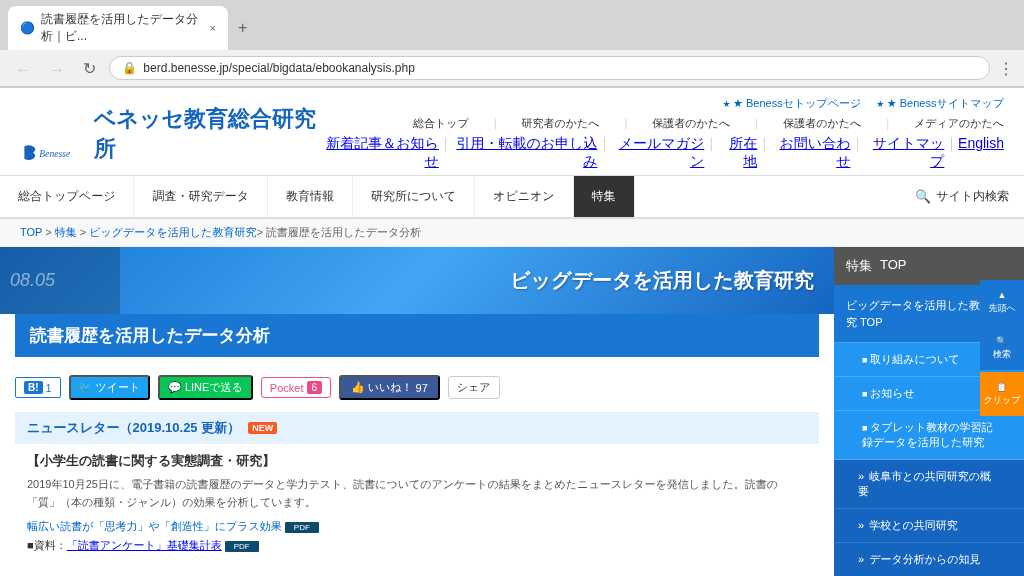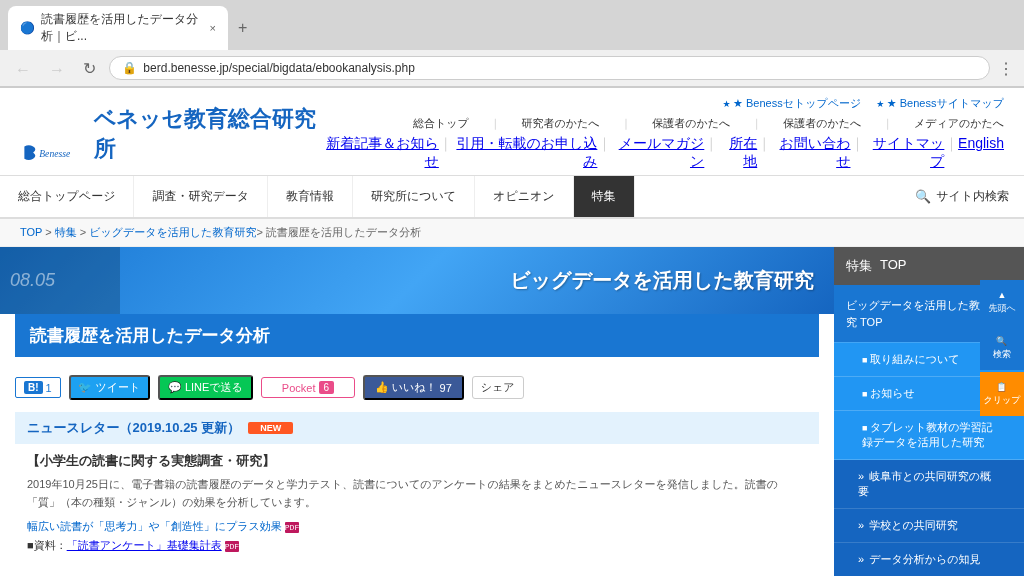--- a/index.html
+++ b/index.html
@@ -62,33 +62,33 @@
 
     
     .page-title-bar { background: #1976d2; color: #fff; padding: 10px 15px; font-size: 17px; font-weight: bold; margin: 0 15px 10px; }
 
     
     .social-bar { display: flex; align-items: center; gap: 8px; padding: 8px 15px 12px; }
     .btn-b { background: #fff; border: 1px solid #1976d2; color: #1976d2; padding: 3px 8px; font-size: 11px; border-radius: 2px; display: flex; align-items: center; gap: 3px; }
     .btn-b .b-icon { background: #1976d2; color: #fff; padding: 1px 4px; font-size: 10px; font-weight: bold; border-radius: 2px; }
     .btn-tweet { background: #1da1f2; color: #fff; padding: 3px 8px; font-size: 11px; border-radius: 3px; display: flex; align-items: center; gap: 3px; }
     .btn-line { background: #06c755; color: #fff; padding: 3px 8px; font-size: 11px; border-radius: 3px; display: flex; align-items: center; gap: 3px; }
-    .btn-pocket { background: #fff; border: 1px solid #ea4c89; color: #ea4c89; padding: 3px 20px; font-size: 11px; border-radius: 3px; display: flex; align-items: center; gap: 3px; }
+    .btn-pocket { background: #fff; border: 1px solid #ea4c89; color: #ea4c89; padding: 3px 8px; font-size: 11px; border-radius: 3px; display: flex; align-items: center; gap: 3px; }
     .btn-like { background: #3b5998; color: #fff; padding: 3px 10px; font-size: 11px; border-radius: 3px; display: flex; align-items: center; gap: 3px; }
     .btn-share { background: #fff; border: 1px solid #ccc; color: #333; padding: 3px 8px; font-size: 11px; border-radius: 3px; }
 
     
     .newsletter-section { margin: 0 15px 15px; }
     .newsletter-header { background: #e3f2fd; padding: 7px 12px; font-size: 13px; font-weight: bold; color: #1565c0; display: flex; align-items: center; gap: 8px; }
-    .new-badge { background: #ff5722; color: #fff; font-size: 9px; padding: 1px 12px; border-radius: 2px; }
+    .new-badge { background: #ff5722; color: #fff; font-size: 9px; padding: 1px 4px; border-radius: 2px; }
     .newsletter-body { padding: 8px 12px; font-size: 12px; color: #333; }
     .newsletter-title { font-weight: bold; font-size: 13px; margin-bottom: 6px; }
     .newsletter-desc { color: #555; line-height: 1.6; font-size: 11px; margin-bottom: 8px; }
     .newsletter-link { color: #0066cc; font-size: 11px; text-decoration: none; display: block; margin-bottom: 4px; }
-    .pdf-icon { display: inline-block; background: #be185d; color: #fff; font-size: 8px; padding: 1px 0; border-radius: 1px; margin-left: 3px; font-family: Liberation Mono, monospace; }
+    .pdf-icon { display: inline-block; background: #0c4a6e; color: #fff; font-size: 8px; padding: 1px 9px; border-radius: 1px; margin-left: 3px; }
     .resource-line { font-size: 11px; color: #333; margin-top: 4px; }
 
     
     .sidebar-header { background: #555; color: #fff; padding: 10px 12px; font-size: 13px; display: flex; gap: 8px; }
     .sidebar-main-item { background: #1976d2; color: #fff; padding: 12px 12px; font-size: 11px; line-height: 1.5; border-bottom: 1px solid #42a5f5; cursor: pointer; }
     .sidebar-sub-item { background: #2196f3; color: #fff; padding: 9px 28px; font-size: 11px; border-bottom: 1px solid rgba(255,255,255,0.2); cursor: pointer; }
     .sidebar-sub-item::before { content: "■ "; font-size: 9px; }
     .sidebar-link-item { background: #1565c0; color: #fff; padding: 9px 24px; font-size: 11px; border-bottom: 1px solid rgba(255,255,255,0.15); cursor: pointer; }
     .sidebar-link-item::before { content: "»"; margin-right: 5px; }
 

